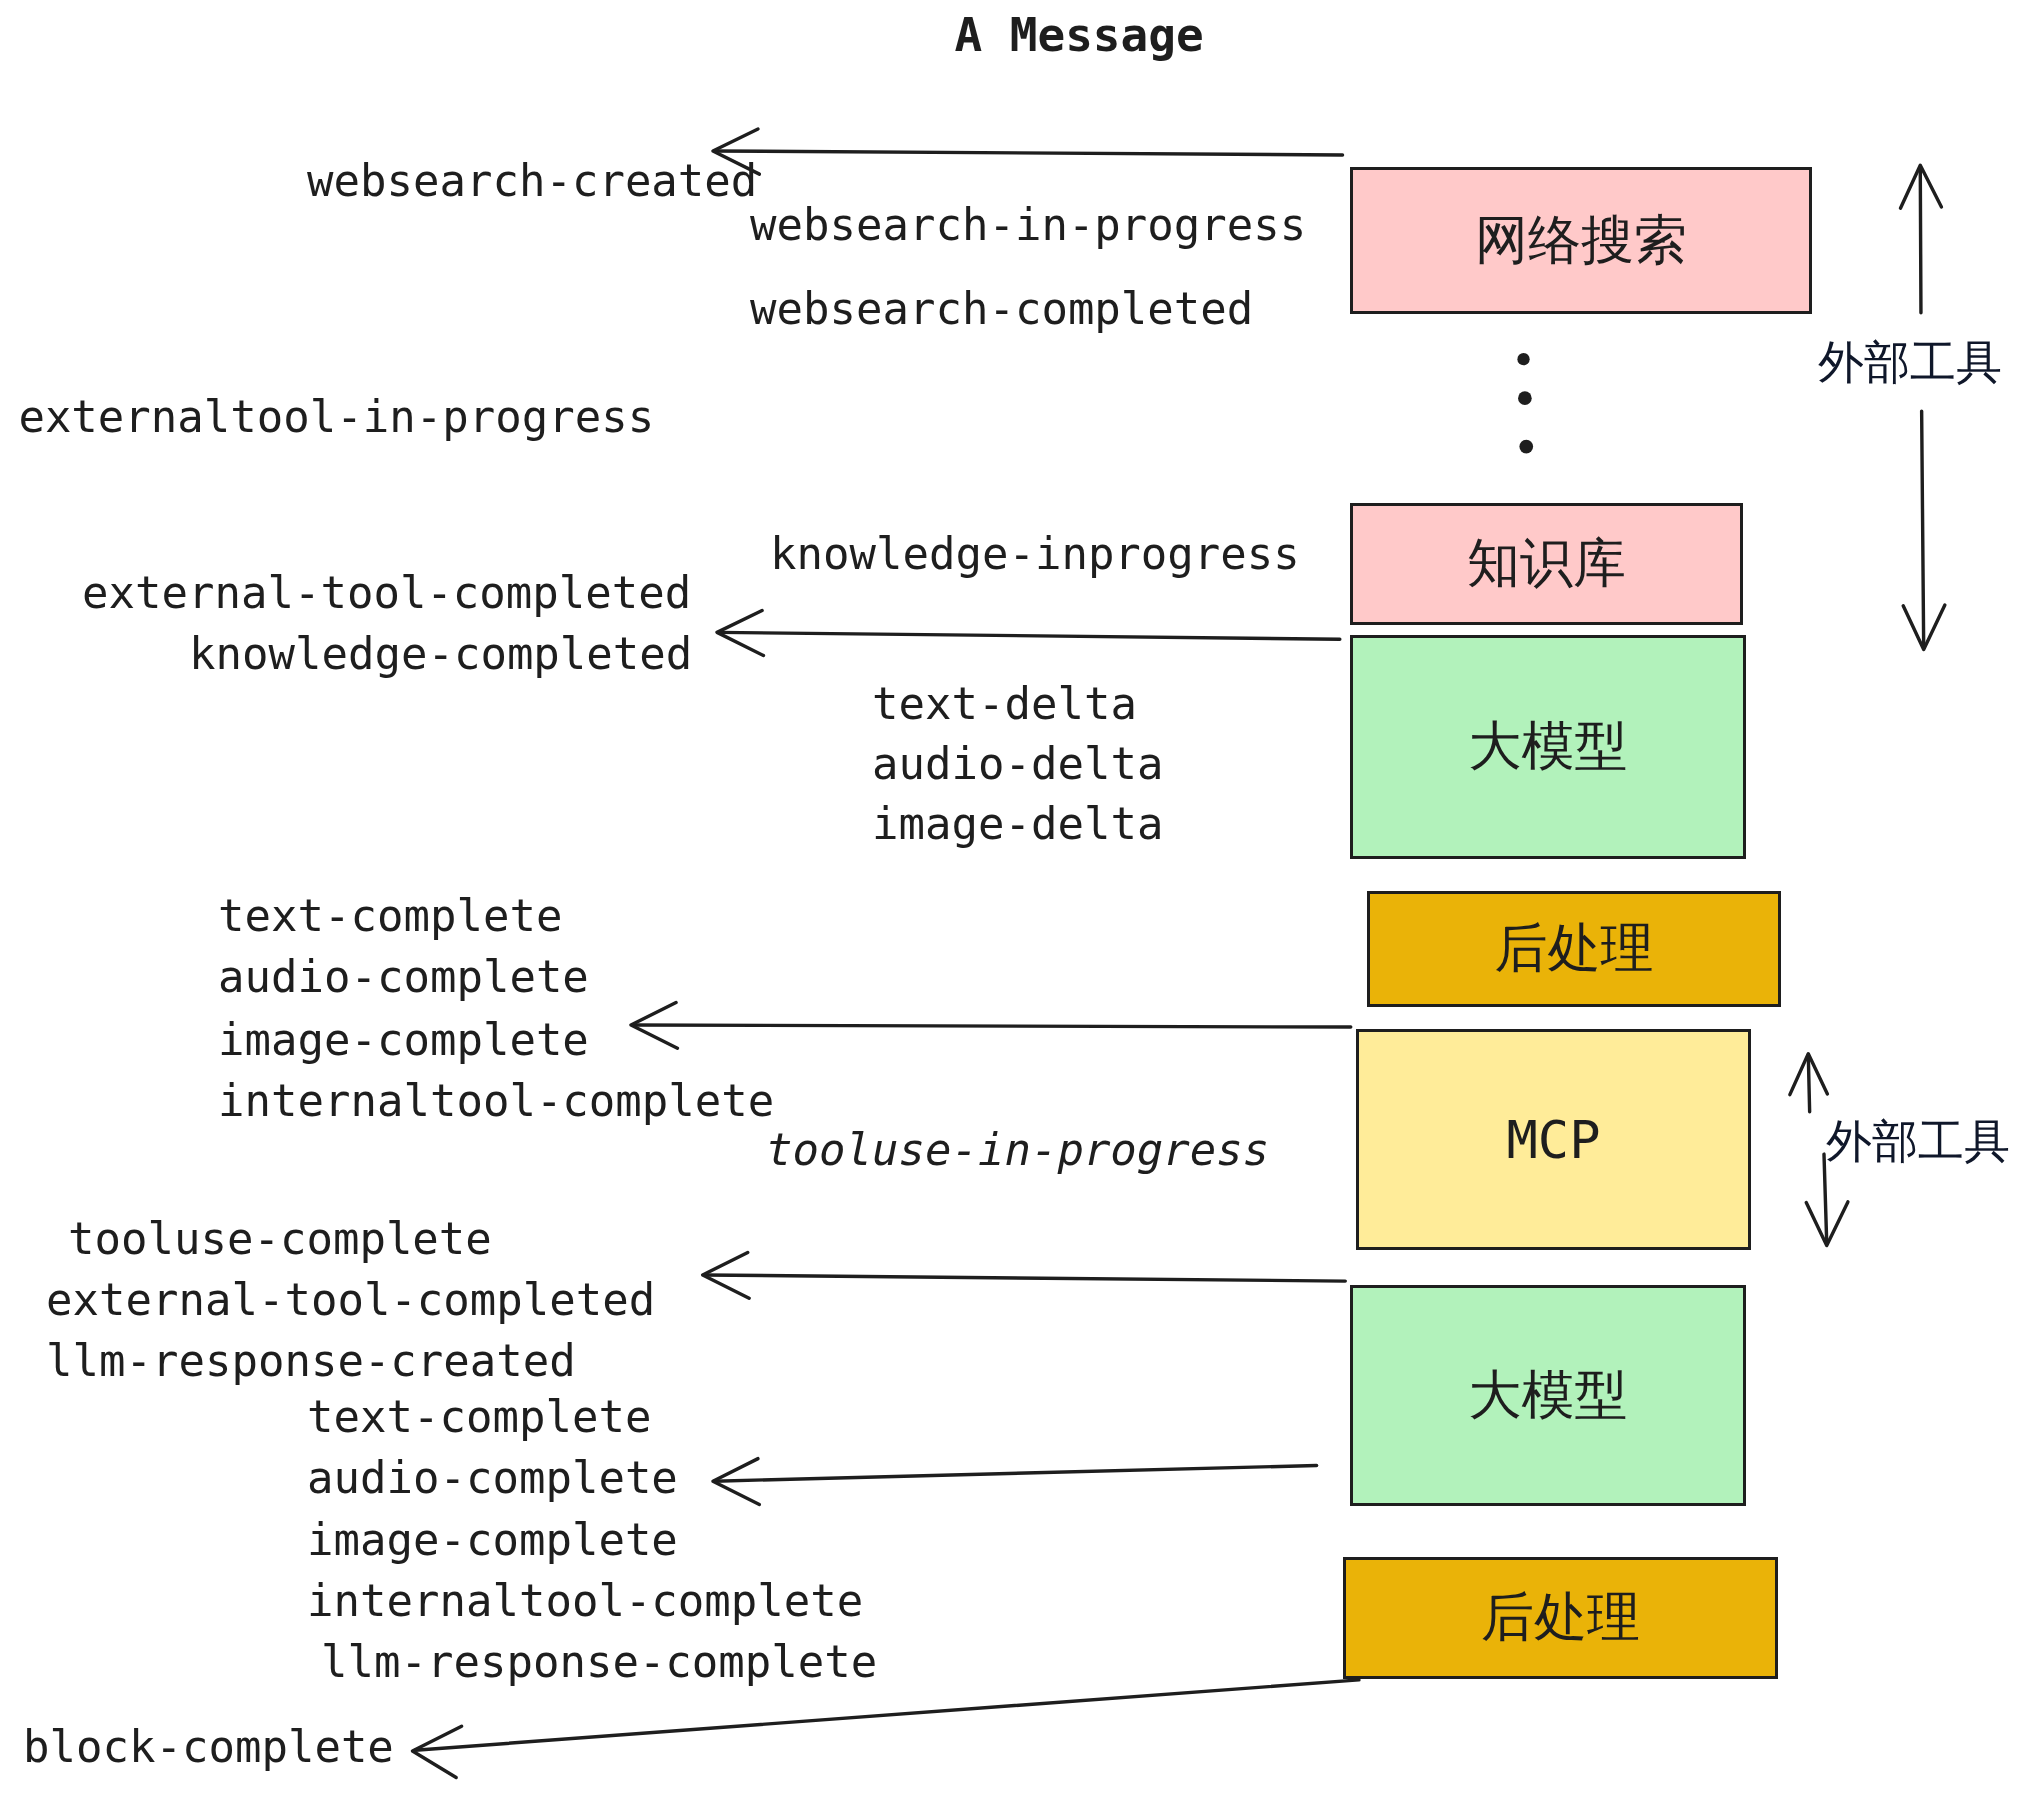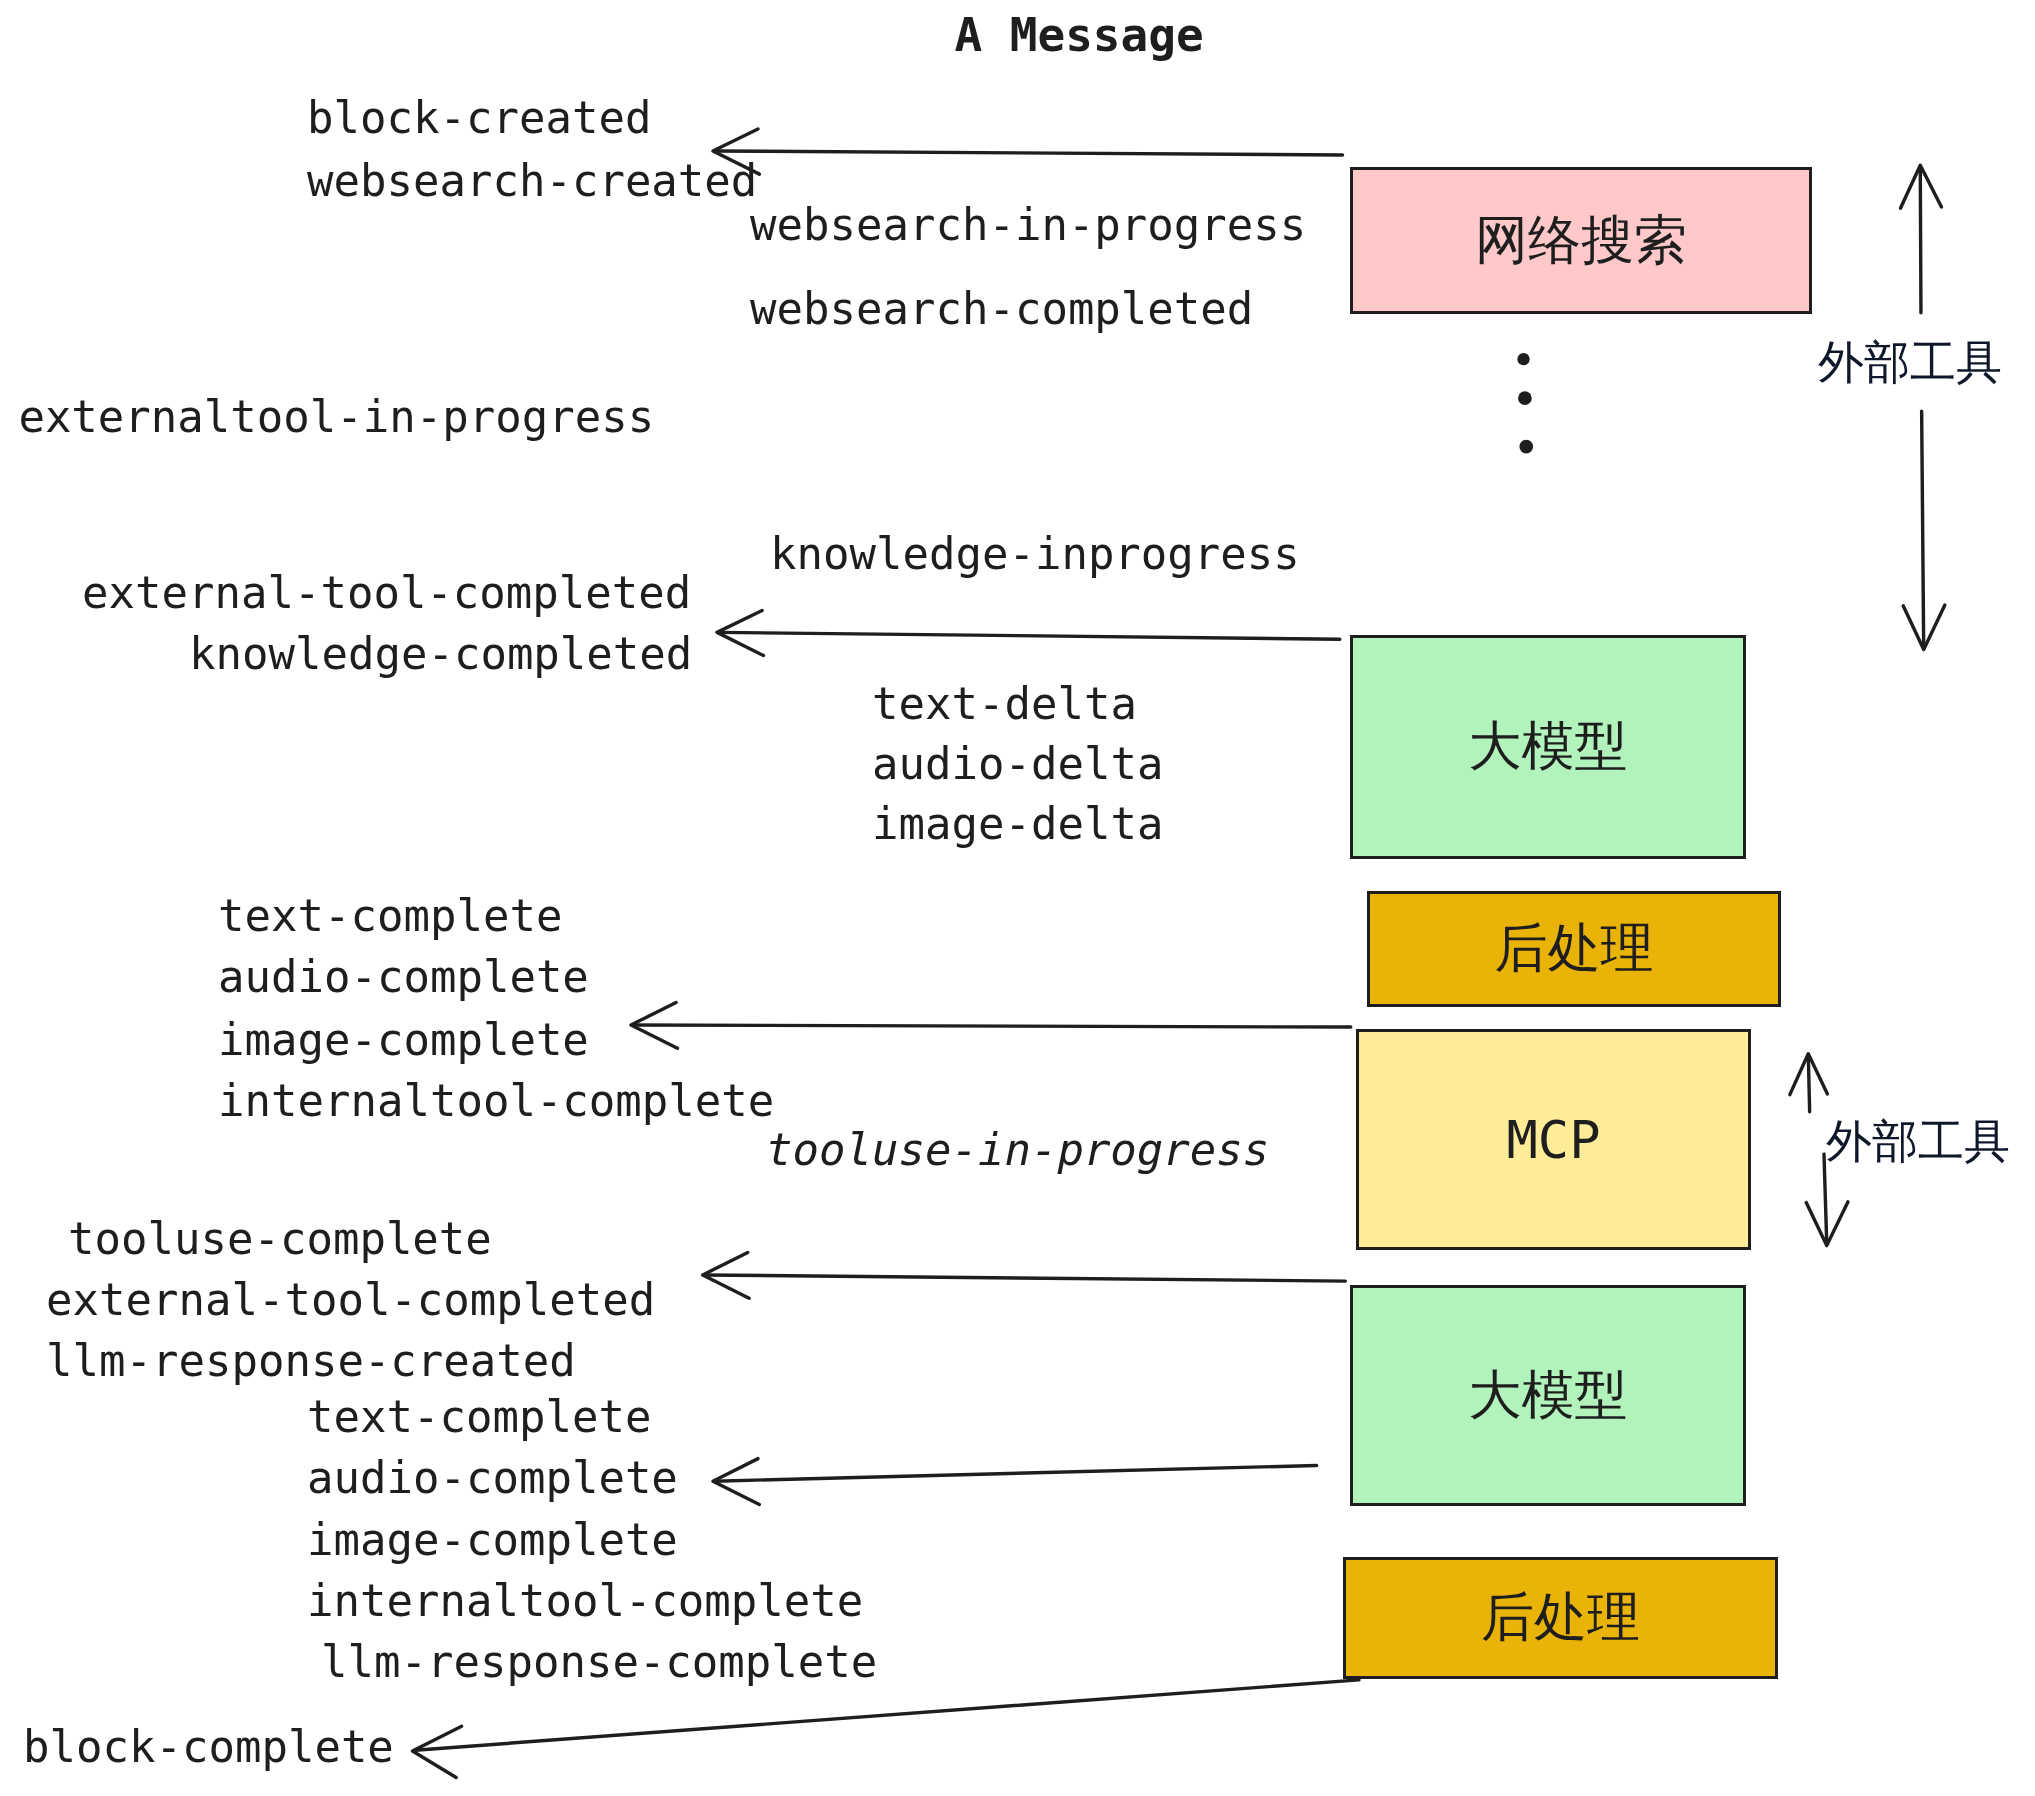--- a/index.html
+++ b/index.html
@@ -65,21 +65,20 @@
   }
   .overlay circle{fill:#1e1e1e;stroke:none;}
 </style>
 </head>
 <body>
 
 <div class="canvas">
 
   <div class="title">A Message</div>
 
-  <div class="ev" style="left:307px;top:94px;">block-created</div>
   <div class="ev" style="left:307px;top:157px;">websearch-created</div>
   <div class="ev" style="left:750px;top:201px;">websearch-in-progress</div>
   <div class="ev" style="left:750px;top:285px;">websearch-completed</div>
   <div class="ev" style="left:18.4px;top:393px;">externaltool-in-progress</div>
   <div class="ev" style="left:770px;top:530px;">knowledge-inprogress</div>
   <div class="ev" style="left:82px;top:569px;">external-tool-completed</div>
   <div class="ev" style="left:189px;top:630px;">knowledge-completed</div>
   <div class="ev" style="left:872px;top:680px;">text-delta</div>
   <div class="ev" style="left:872px;top:740px;">audio-delta</div>
   <div class="ev" style="left:872px;top:800px;">image-delta</div>
@@ -93,20 +92,23 @@
   <div class="ev" style="left:46px;top:1337px;">llm-response-created</div>
   <div class="ev" style="left:307px;top:1393px;">text-complete</div>
   <div class="ev" style="left:307px;top:1454px;">audio-complete</div>
   <div class="ev" style="left:307px;top:1516px;">image-complete</div>
   <div class="ev" style="left:307px;top:1577px;">internaltool-complete</div>
   <div class="ev" style="left:307px;top:1638px;margin-left:14px;">llm-response-complete</div>
   <div class="ev" style="left:23px;top:1723px;">block-complete</div>
 
   <div class="node node--pink" style="left:1350px;top:167px;width:462px;height:147px;">
     <span>网络搜索</span>
+  </div>
+  <div class="node node--pink" style="left:1350px;top:503px;width:393px;height:122px;">
+    <span>知识库</span>
   </div>
   <div class="node node--green" style="left:1350px;top:635px;width:396px;height:224px;">
     <span>大模型</span>
   </div>
   <div class="node node--white" style="left:1367px;top:891px;width:414px;height:116px;">
     <span>后处理</span>
   </div>
   <div class="node node--yellow node--mono" style="left:1356px;top:1029px;width:395px;height:221px;">
     <span>MCP</span>
   </div>

